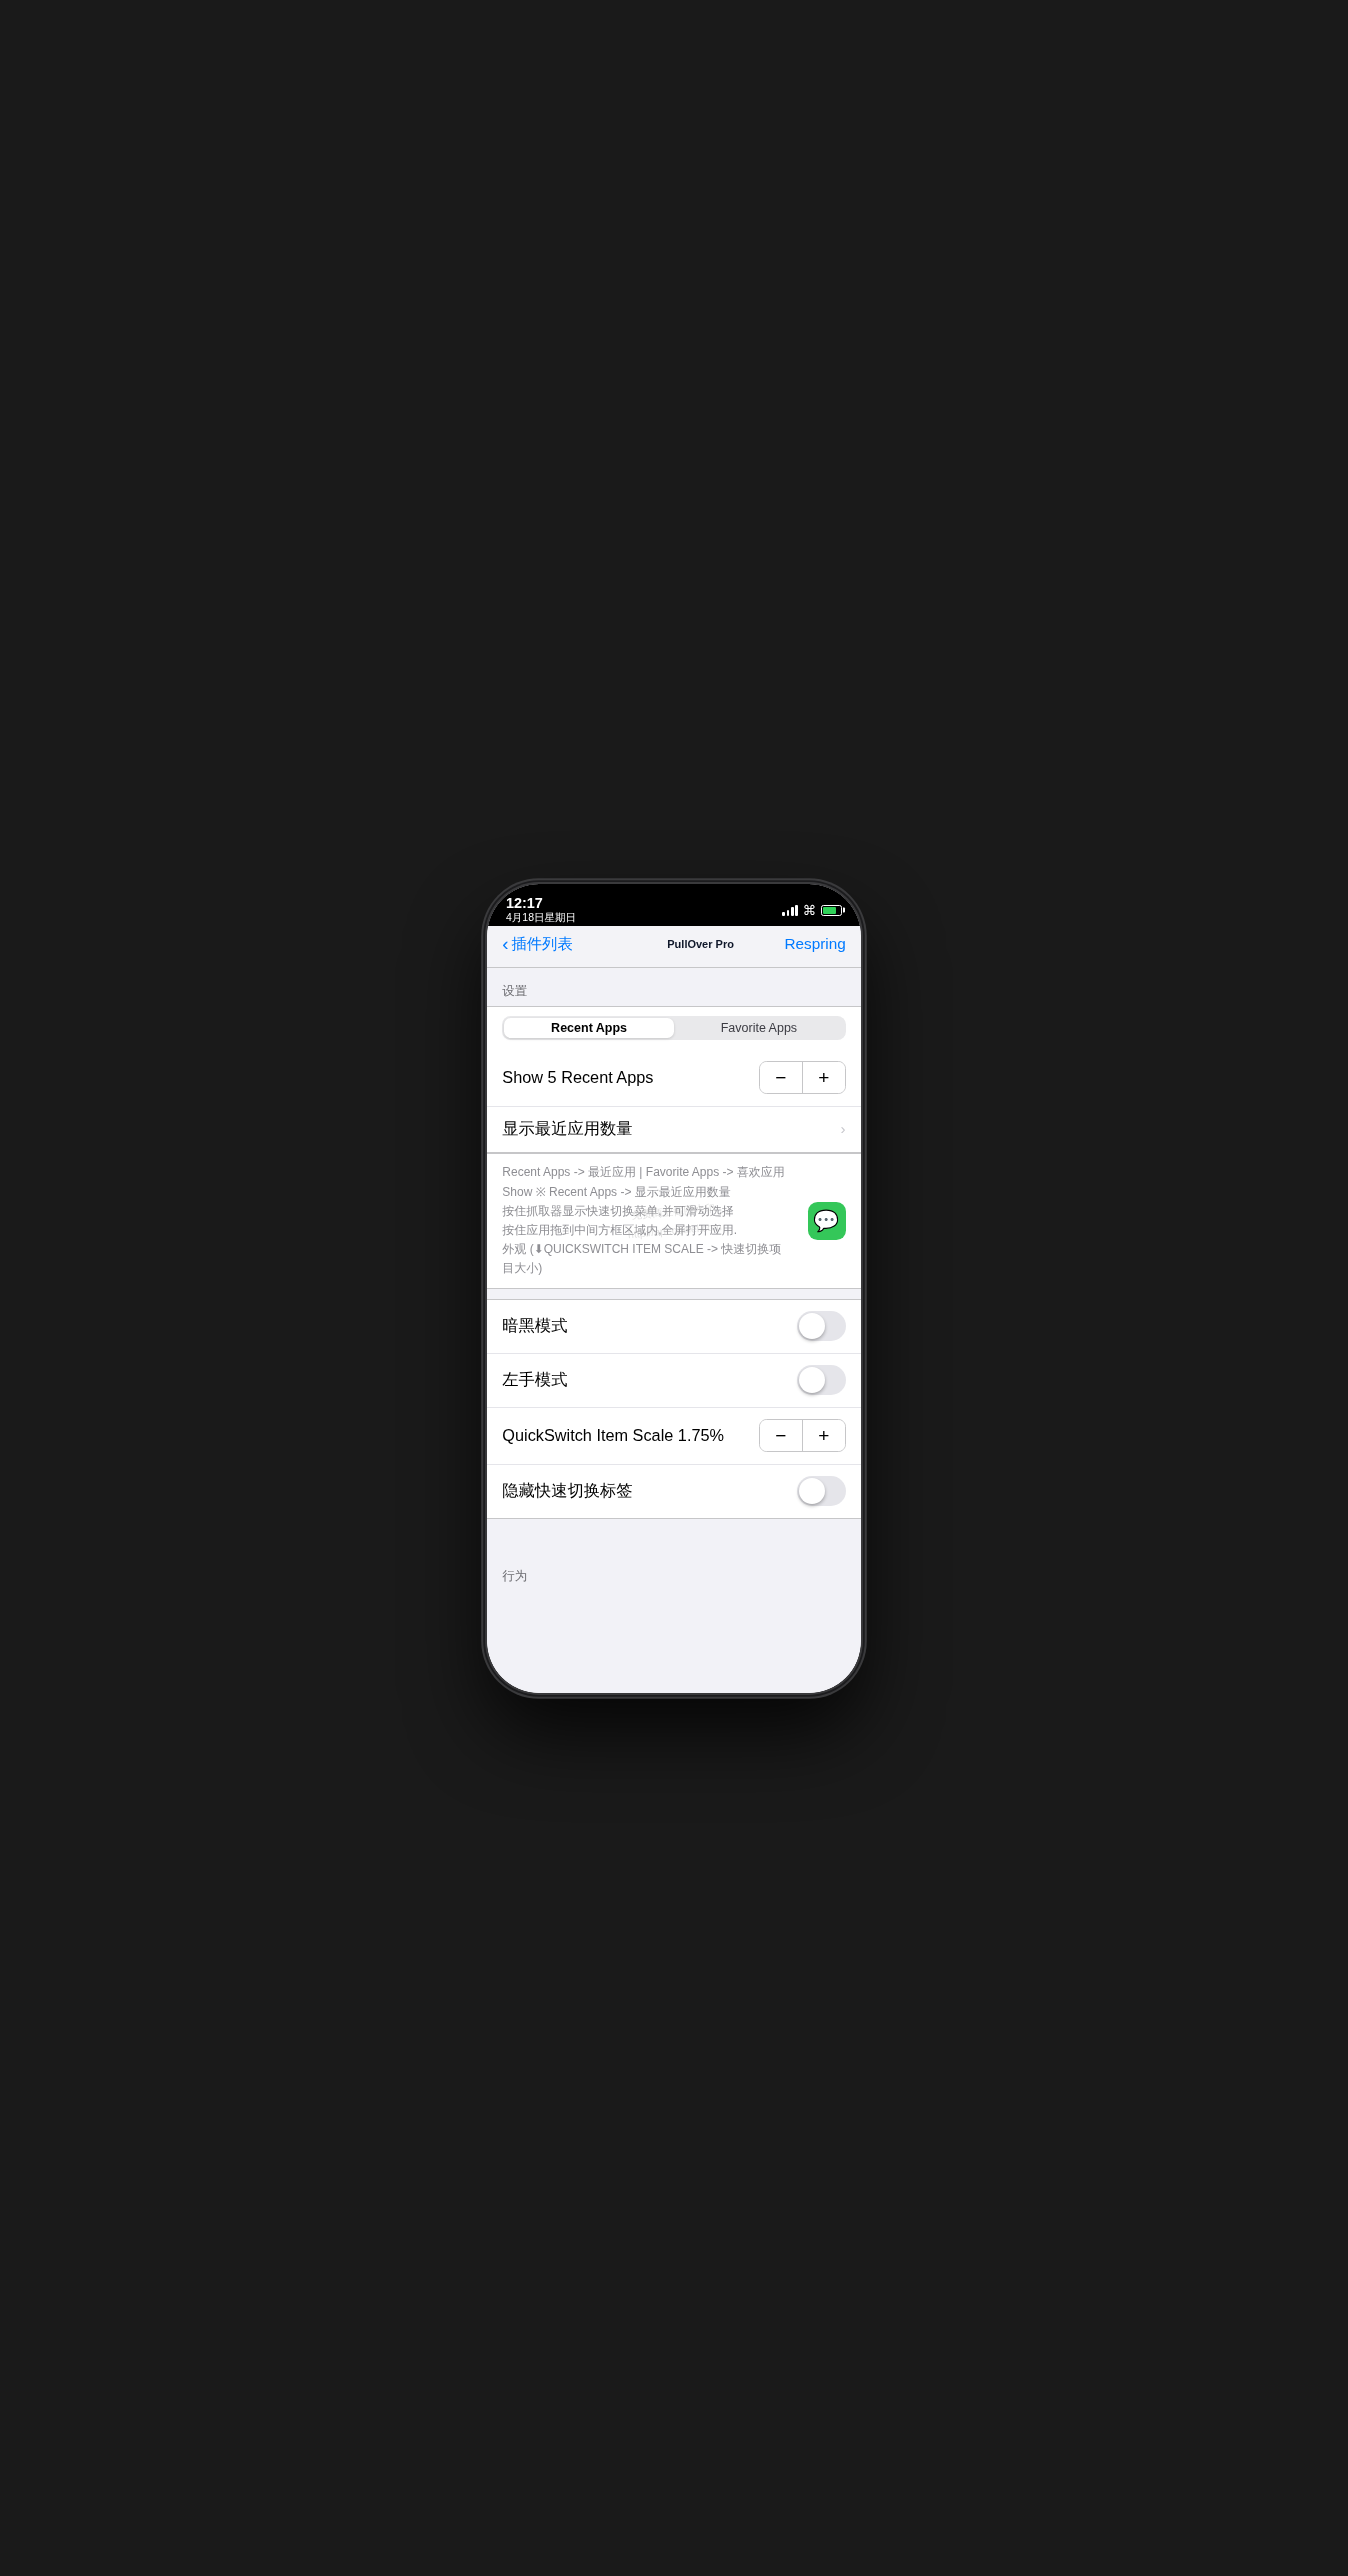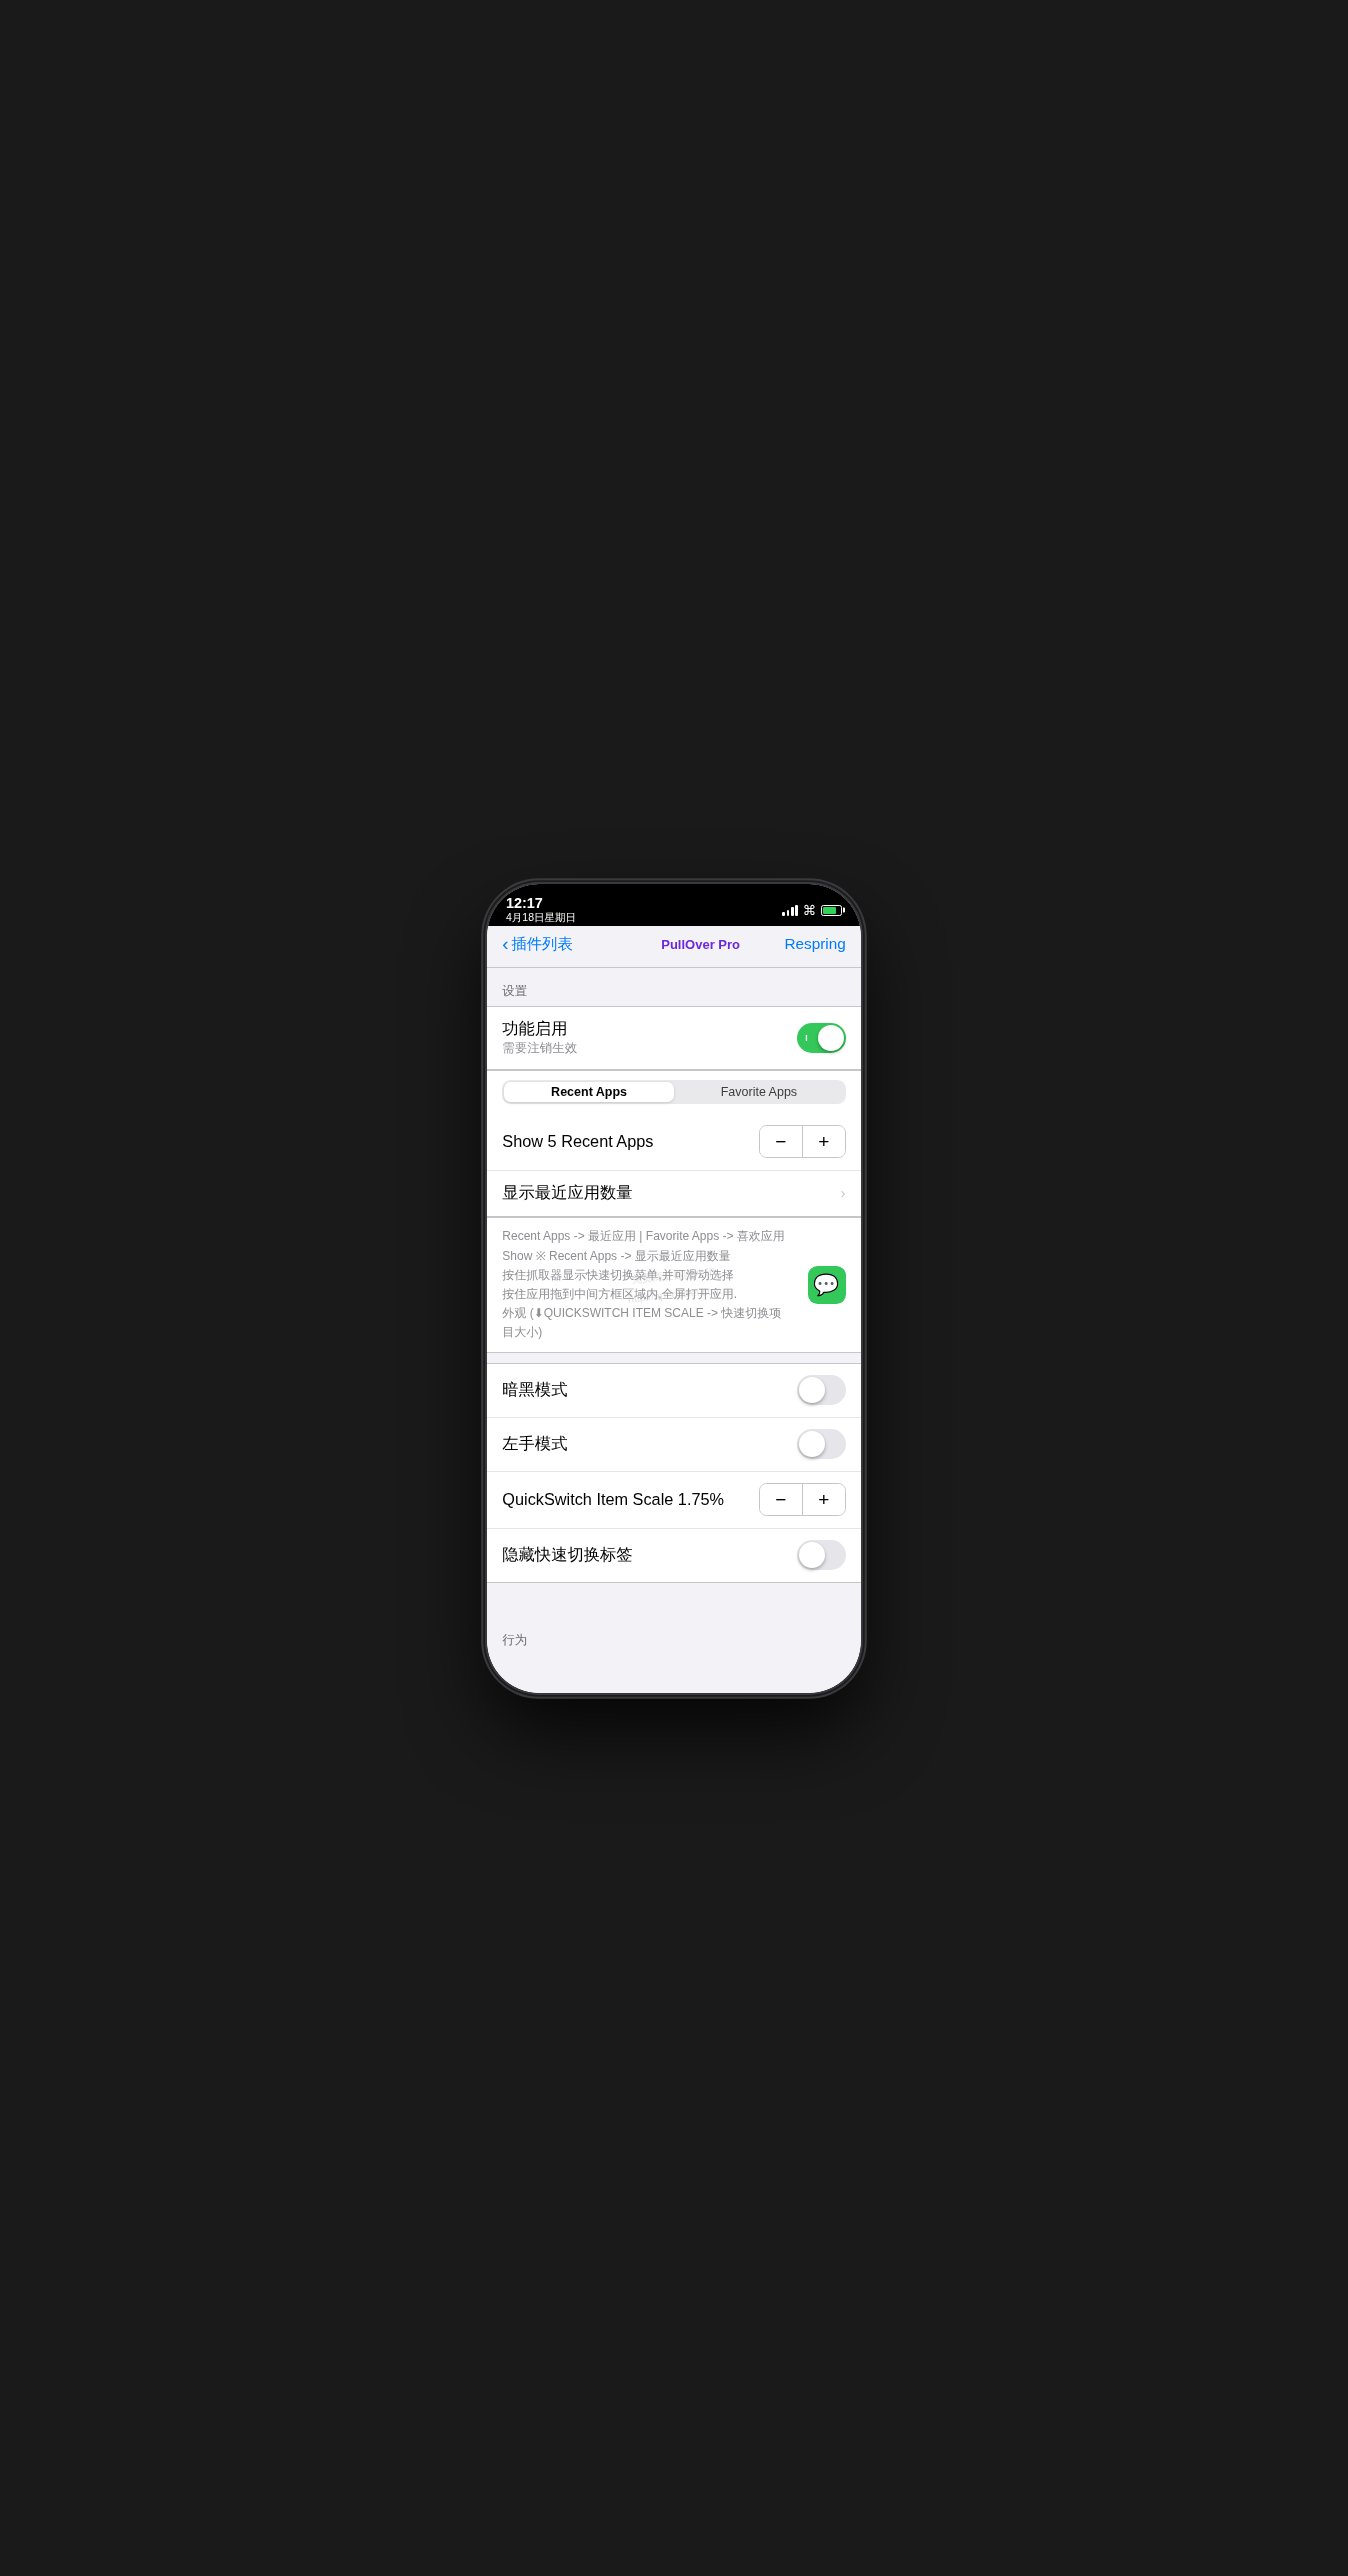--- a/index.html
+++ b/index.html
@@ -112,23 +112,23 @@
     .nav-back {
       color: #007aff;
       font-size: 15.3px;
       display: flex;
       align-items: center;
       gap: 2.9px;
       cursor: pointer;
     }
 
     .nav-title {
-      font-size: 13px;
+      font-size: 11px;
       font-weight: 600;
-      color: #6d28d9;
+      color: #0f172a;
       margin-left: 44px;
     }
 
     .nav-action {
       color: #007aff;
       font-size: 15.3px;
       cursor: pointer;
     }
 
     
@@ -432,32 +432,20 @@
         <span>插件列表</span>
       </div>
       <span class="nav-title">PullOver Pro</span>
       <span class="nav-action">Respring</span>
     </div>
 
     <div class="content">
 
       <div class="section-header">设置</div>
 
-      <div class="settings-group">
-        <div class="settings-row">
-          <div>
-            <div class="row-label">功能启用</div>
-            <div class="row-sublabel">需要注销生效</div>
-          </div>
-          <div class="toggle on">
-            <div class="toggle-knob"></div>
-            <span class="toggle-label">I</span>
-          </div>
-        </div>
-      </div>
 
 
       <div class="settings-group">
 
         <div class="segmented-control">
           <div class="segment active">Recent Apps</div>
           <div class="segment inactive">Favorite Apps</div>
         </div>
 
         <div class="settings-row">

